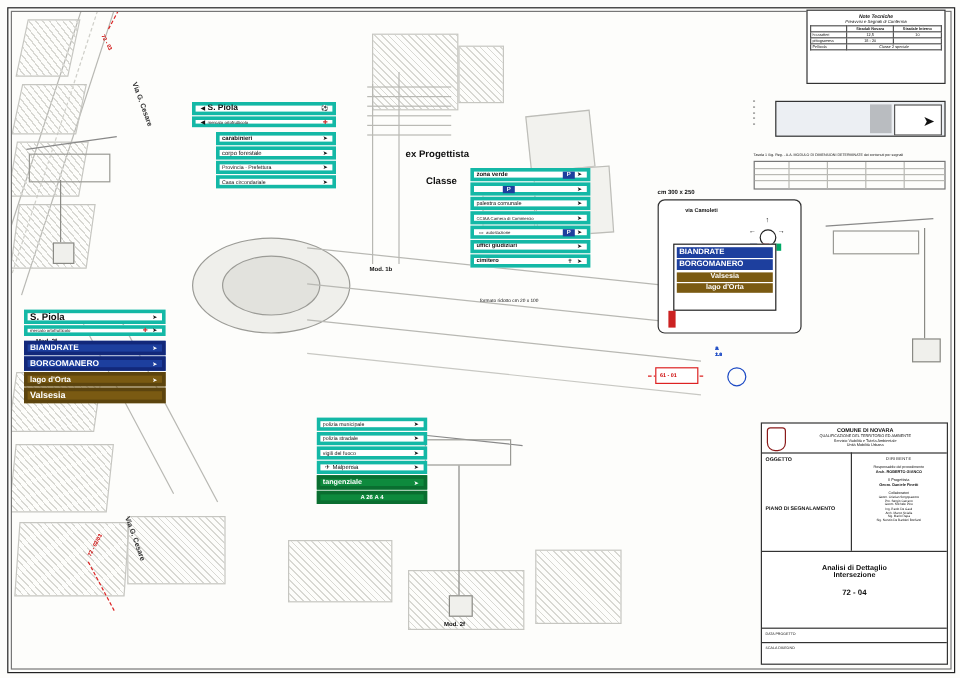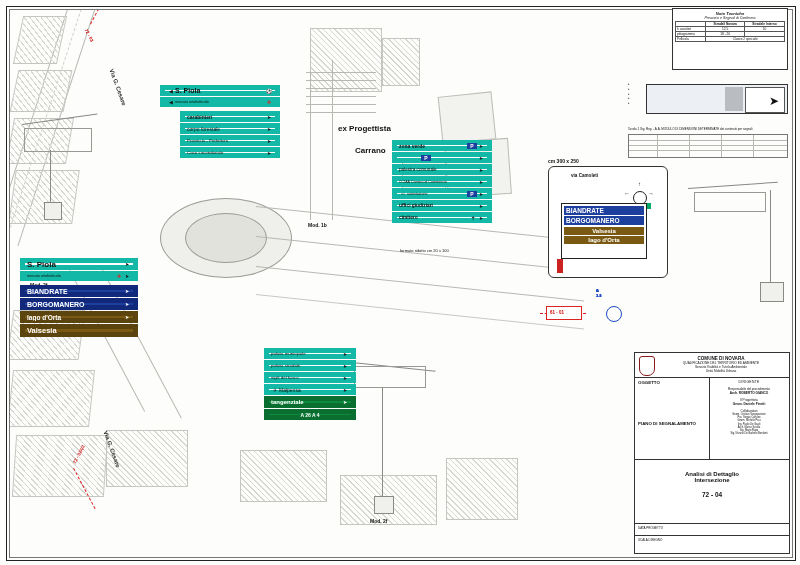--- a/index.html
+++ b/index.html
@@ -19,21 +19,21 @@
 
   
   #map{position:absolute;left:10px;top:10px;width:620px;height:545px;overflow:hidden;}
   .hatch{position:absolute;background:repeating-linear-gradient(45deg,#d8d8d3 0 1px,transparent 1px 4px);border:1px solid #c6c6c1;}
   .bld{position:absolute;border:1px solid #bdbdb8;background:#f2f2ee;}
   .rnd-out{position:absolute;border:1px solid #9b9b96;border-radius:50%;background:#efefeb;}
   .rnd-in{position:absolute;border:1px solid #9b9b96;border-radius:50%;background:#e2e2dd;}
 
   
   .signgrp{position:absolute;}
-  .sign{display:flex;align-items:center;background:#ffffff;border:5px solid #14b8a6;
+  .sign{display:flex;align-items:center;background:#ffffff;border:3px solid #14b8a6;
         height:11px;margin-bottom:1px;padding:0 2px;box-sizing:border-box;font-size:5px;}
   .sign .txt{flex:1;white-space:nowrap;overflow:hidden;}
   .sign .ic{width:8px;text-align:center;font-size:5px;}
   .sign.blue{background:#1d3f9e;border-color:#12287a;color:#fff;}
   .sign.green{background:#0e8a3d;border-color:#0a6e30;color:#fff;}
   .sign.brown{background:#7a5a12;border-color:#5c440e;color:#fff;}
   .sign.white{background:#fff;color:#111;}
   .arrow{font-size:6px;}
 
   
@@ -122,21 +122,21 @@
     </div>
 
     <div class="abs" style="left:586px;top:278px;">
       <div class="bluetxt b">B 2.3</div>
       <div class="bluetxt b">A 1.4</div>
       <div class="bluetxt b">A 1.9</div>
     </div>
     <div class="abs" style="left:596px;top:296px;width:14px;height:14px;border:1px solid #1b49c4;border-radius:50%;"></div>
 
     <div class="abs b" style="left:328px;top:114px;font-size:8px;">ex Progettista</div>
-    <div class="abs b" style="left:345px;top:136px;font-size:8px;">Carrano</div>
+    <div class="abs b" style="left:345px;top:136px;font-size:8px;">Classe</div>
     <div class="abs b" style="left:298px;top:212px;font-size:5px;">Mod. 1b</div>
     <div class="abs b" style="left:20px;top:272px;font-size:5px;">Mod. 2f</div>
     <div class="abs b" style="left:360px;top:508px;font-size:5px;">Mod. 2f</div>
     <div class="abs" style="left:390px;top:238px;font-size:4px;">formato ridotto cm 20 x 100</div>
 
     <div class="pole" style="left:10px;top:110px;width:80px;height:60px;">
       <div class="abs" style="left:2px;top:4px;width:76px;height:0;border-top:1px solid #888;transform:rotate(-8deg);transform-origin:0 0;"></div>
       <div class="abs" style="left:4px;top:8px;width:66px;height:22px;border:1px solid #9a9a95;"></div>
       <div class="abs" style="left:30px;top:30px;width:0;height:52px;border-left:1px solid #8a8a85;"></div>
       <div class="abs" style="left:24px;top:82px;width:16px;height:16px;border:1px solid #8a8a85;background:#f0f0ec;"></div>

